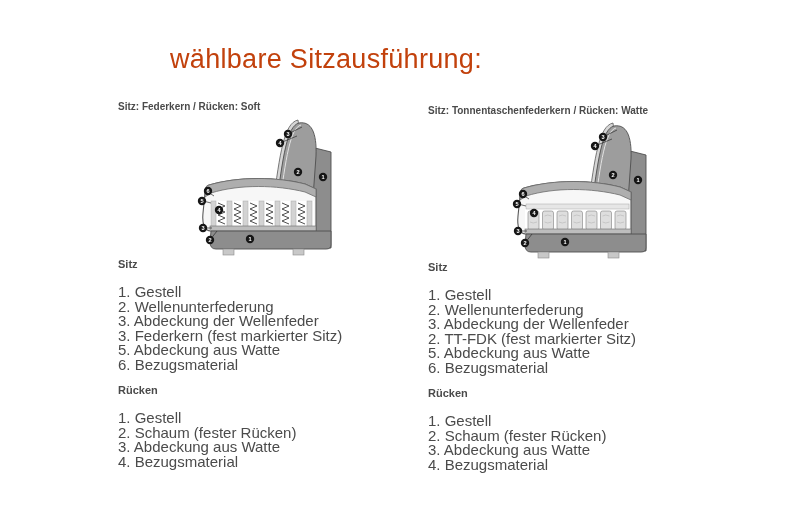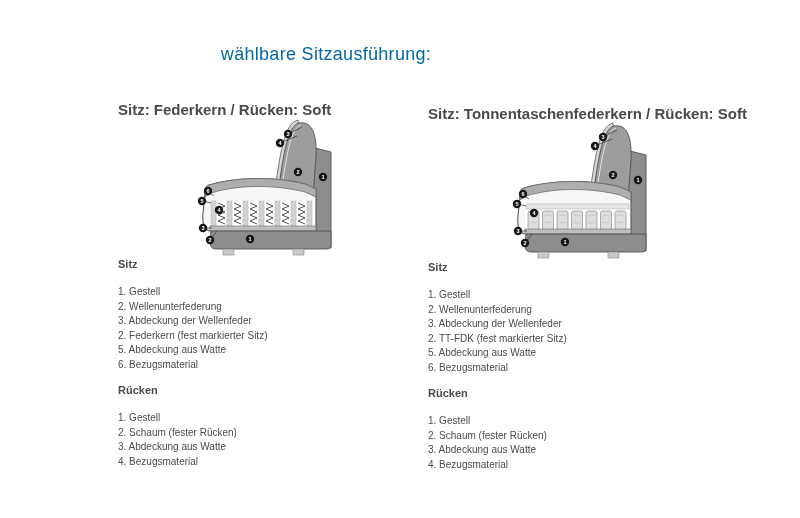--- a/index.html
+++ b/index.html
@@ -3,33 +3,33 @@
 <meta charset="utf-8">
 <style>
   html,body{margin:0;padding:0;}
   body{
     width:800px;height:518px;background:#ffffff;overflow:hidden;
     font-family:"Liberation Sans","DejaVu Sans",sans-serif;
     color:#4b4b4b;position:relative;
   }
   .page-title{
     position:absolute;top:44px;left:0;width:652px;text-align:center;
-    font-size:18px;font-weight:300;color:#0369a1;letter-spacing:.3px;
+    font-size:27px;font-weight:300;color:#c2410c;letter-spacing:.3px;
   }
   .col{position:absolute;width:300px;height:420px;}
   .col-left{left:118px;top:101px;}
   .col-right{left:428px;top:105px;}
-  .col-header{position:absolute;top:0;left:0;font-size:15px;font-weight:bold;color:#4a4a4a;white-space:nowrap;}
+  .col-header{position:absolute;top:0;left:0;font-size:10px;font-weight:bold;color:#4a4a4a;white-space:nowrap;}
   .diagram{position:absolute;}
   .diagram-left{left:67px;top:17px;}
   .diagram-right{left:72px;top:16px;}
   .sec-heading{position:absolute;left:0;font-size:11px;font-weight:bold;color:#4a4a4a;text-align:right;}
   .sitz-heading-left{top:157px;} .sitz-heading-right{top:156px;}
   .ruecken-heading-left{top:283px;} .ruecken-heading-right{top:282px;}
-  .parts-list{position:absolute;left:0;font-size:10px;color:#4b4b4b;line-height:14.6px;white-space:nowrap;}
+  .parts-list{position:absolute;left:0;font-size:15px;color:#4b4b4b;line-height:14.6px;white-space:nowrap;}
   .sitz-list-left{top:184px;} .sitz-list-right{top:183px;}
   .ruecken-list-left{top:310px;} .ruecken-list-right{top:309px;}
   svg .marker-num{font-family:"Liberation Sans","DejaVu Sans",sans-serif;font-size:5.6px;font-weight:bold;fill:#ffffff;}
 </style>
 </head>
 <body>
 
 <div class="page-title">wählbare Sitzausführung:</div>
 
 <div class="col col-left">
@@ -127,35 +127,35 @@
           <text class="marker-num" x="65" y="123.1" text-anchor="middle">1</text>
         </g>
     </g>
   </svg>
 
   <div class="sec-heading sitz-heading-left">Sitz</div>
   <div class="parts-list sitz-list-left">
       <div>1. Gestell</div>
       <div>2. Wellenunterfederung</div>
       <div>3. Abdeckung der Wellenfeder</div>
-      <div>2. Federkern (fest markierter Sitz)</div>
+      <div>3. Federkern (fest markierter Sitz)</div>
       <div>5. Abdeckung aus Watte</div>
       <div>6. Bezugsmaterial</div>
     </div>
   <div class="sec-heading ruecken-heading-left">Rücken</div>
   <div class="parts-list ruecken-list-left">
       <div>1. Gestell</div>
       <div>2. Schaum (fester Rücken)</div>
       <div>3. Abdeckung aus Watte</div>
       <div>4. Bezugsmaterial</div>
     </div>
 </div>
 
 <div class="col col-right">
-  <div class="col-header">Sitz: Tonnentaschenfederkern / Rücken: Soft</div>
+  <div class="col-header">Sitz: Tonnentaschenfederkern / Rücken: Watte</div>
 
   <svg class="diagram diagram-right" width="160" height="145" viewBox="0 0 160 145">
     <path d="M 113 2 C 99 5 95 35 88 86 L 94 96 L 120 60 Z" fill="#d6d6d6" stroke="#5a5a5a" stroke-width="0.8"></path>
     <polygon points="130,30 146,34 146,130 124,130" fill="#8d8d8d" stroke="#4e4e4e" stroke-width="0.9"></polygon>
     <path d="M 114 5 C 102 8 98 38 91 90 L 89 106 L 126 108 L 131 38 C 132 14 126 3 114 5 Z" fill="#9d9d9d" stroke="#4e4e4e" stroke-width="0.9"></path>
     <path d="M 116 7 C 105 10 101 40 94 90" fill="none" stroke="#e3e3e3" stroke-width="1"></path>
     <path d="M 24 67 C 55 58 92 59 120 66 L 131 71 L 131 113 L 26 113 C 19 113 17 105 18 95 L 20 75 C 20 70 21 68 24 67 Z" fill="#f7f7f7" stroke="#5a5a5a" stroke-width="1.1"></path>
     <path d="M 24 67 C 55 58 92 59 120 66 L 131 71 L 131 79 L 120 74 C 92 67 55 66 26 75 L 20 79 L 20 75 C 20 70 21 68 24 67 Z" fill="#aeaeae" stroke="#6b6b6b" stroke-width="0.8"></path>
     <g>
       <rect x="25" y="83" width="104" height="27" fill="#ffffff" stroke="none"></rect>

